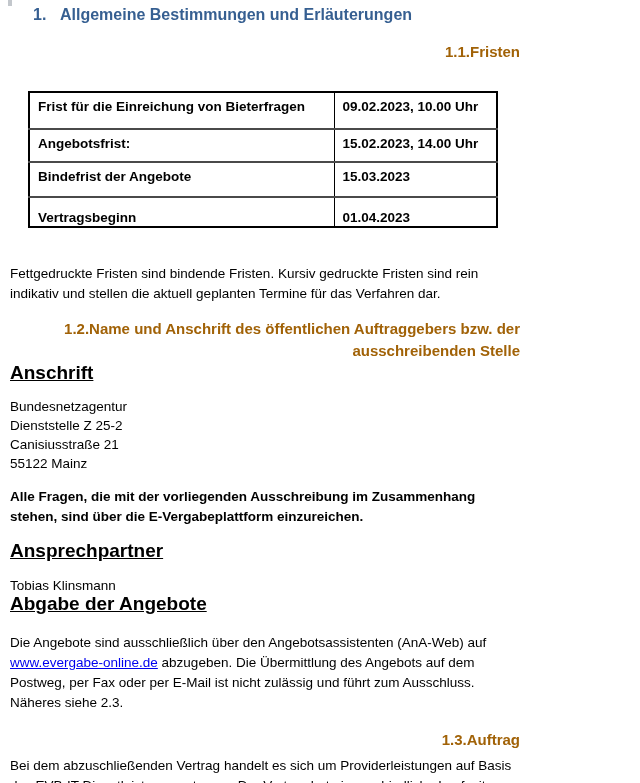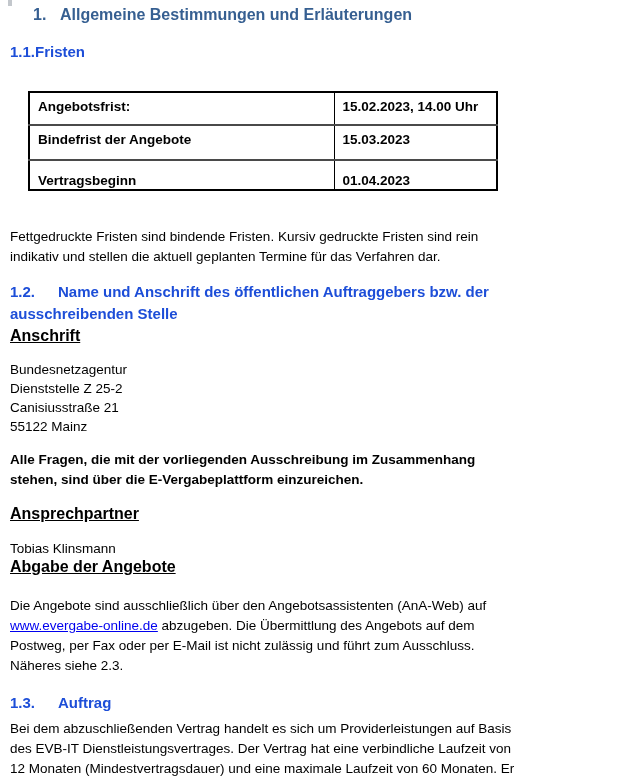--- a/index.html
+++ b/index.html
@@ -15,21 +15,21 @@
   .artifact { position: absolute; left: 8px; top: 0; width: 4px; height: 6px; background: #c3c7cc; }
 
   h1 {
     margin: 5px 0 0 23px; padding: 0;
     font-size: 16px; line-height: 19px; font-weight: bold; color: #365F91;
   }
   h1 .h1num { display: inline-block; width: 27px; }
 
   h2 {
     margin: 0; padding: 0;
-    font-size: 15px; line-height: 22px; font-weight: bold; color: #1d4ed8;
+    font-size: 15px; line-height: 22px; font-weight: bold; color: #a16207; text-align: right;
   }
   .h2num { display: inline-block; width: 48px; }
   #heading-fristen { margin-top: 17px; }
   #heading-auftraggeber { margin-top: 14px; }
   #heading-auftrag { margin-top: 16px; }
 
   table.fristen {
     border-collapse: collapse; margin: 28px 0 0 18px;
     width: 468px; table-layout: fixed;
   }
@@ -41,21 +41,21 @@
   }
   table.fristen tr + tr td { border-top: 2px solid #4a4a4a; }
   col.c1 { width: 305px; } col.c2 { width: 163px; }
   tr.r1 td { height: 37px; } tr.r2 td { height: 33px; }
   tr.r3 td { height: 35px; } tr.r4 td { height: 21px; padding-top: 12px; }
 
   p { margin: 0; padding: 0; }
   .note { margin-top: 36px; }
   .ulabel {
     font-weight: bold; text-decoration: underline;
-    font-size: 16px; line-height: 15px;
+    font-size: 19px; line-height: 15px;
   }
   #anschrift-label { margin-top: 3px; }
   .address { margin-top: 17px; line-height: 19px; }
   .boldnote { margin-top: 14px; font-weight: bold; }
   #ansprechpartner-label { margin-top: 16px; }
   #contact-name { margin-top: 18px; }
   #abgabe-label { }
   #abgabe-paragraph { margin-top: 22px; }
   #auftrag-paragraph { margin-top: 5px; }
 
@@ -71,20 +71,24 @@
   <h1><span class="h1num">1.</span><span>Allgemeine Bestimmungen und Erläuterungen</span></h1>
 
   <h2 id="heading-fristen">1.1.Fristen</h2>
 
   <table class="fristen">
     <colgroup>
         <col class="c1">
         <col class="c2">
       </colgroup>
     <tbody>
+      <tr class="r1">
+        <td>Frist für die Einreichung von Bieterfragen</td>
+        <td>09.02.2023, 10.00 Uhr</td>
+      </tr>
       <tr class="r2">
         <td>Angebotsfrist:</td>
         <td>15.02.2023, 14.00 Uhr</td>
       </tr>
       <tr class="r3">
         <td>Bindefrist der Angebote</td>
         <td>15.03.2023</td>
       </tr>
       <tr class="r4">
         <td>Vertragsbeginn</td>

